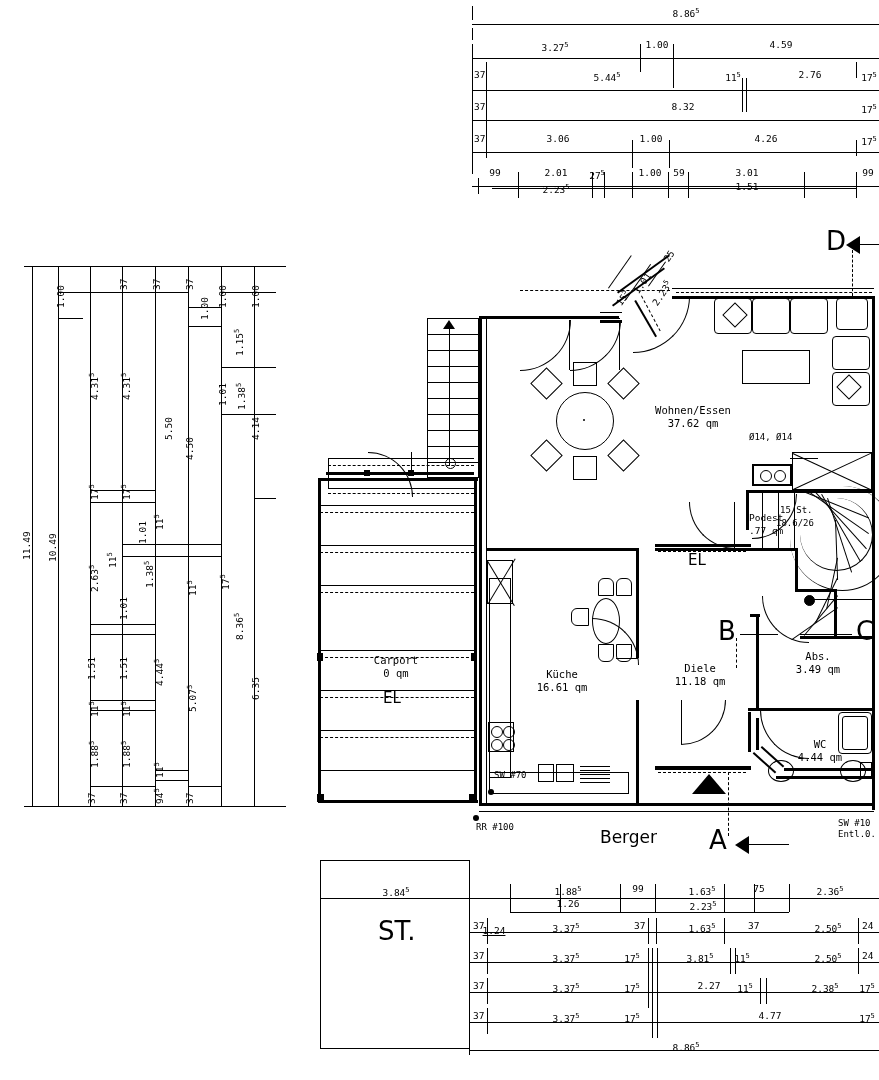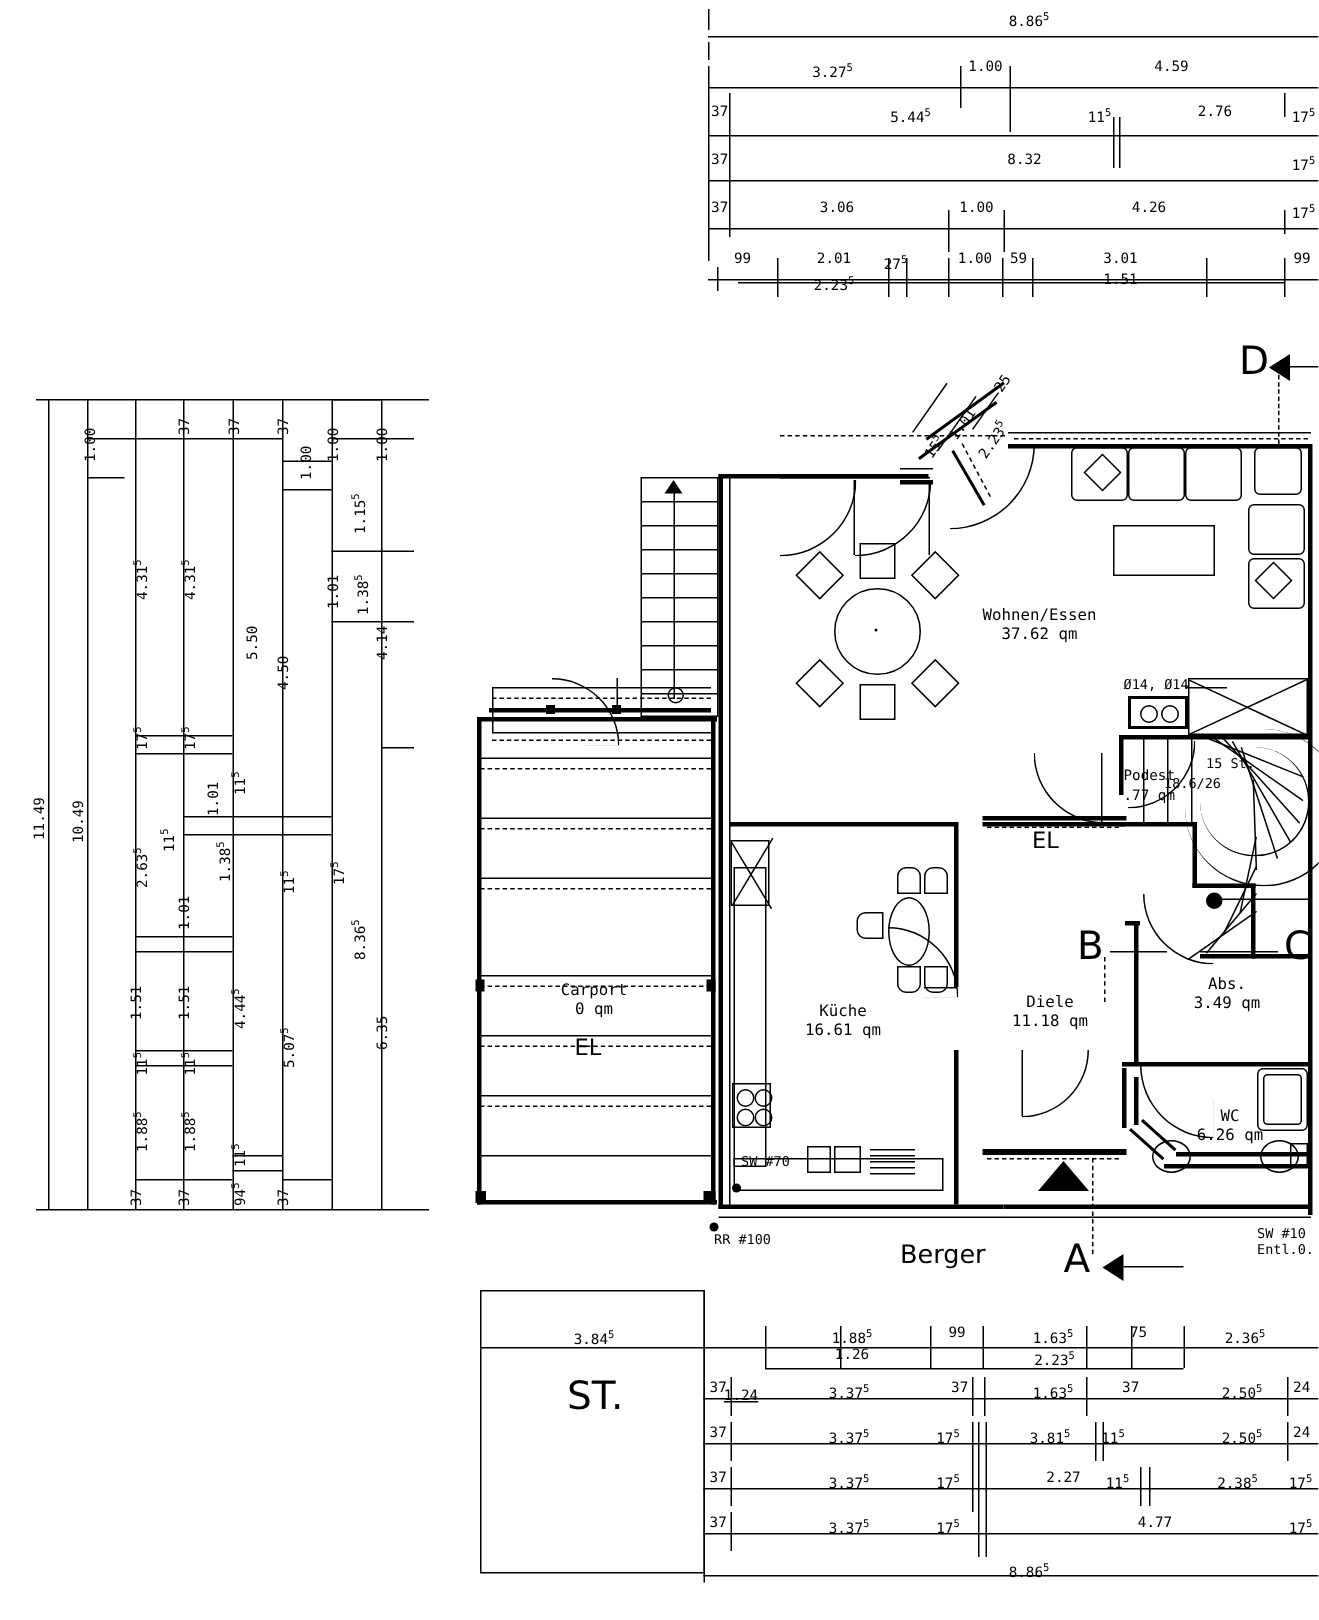--- a/index.html
+++ b/index.html
@@ -450,21 +450,21 @@
     <div class="sofa" style="left:836px;top:298px;width:30px;height:30px;"></div>
     <div class="sofa" style="left:832px;top:336px;width:36px;height:32px;"></div>
     <div class="sofa" style="left:832px;top:372px;width:36px;height:32px;"></div>
     <div class="sqr" style="left:726px;top:306px;width:16px;height:16px;"></div>
     <div class="sqr" style="left:840px;top:378px;width:16px;height:16px;"></div>
     <div class="box" style="left:742px;top:350px;width:68px;height:34px;"></div>
 
     <div class="box2" style="left:752px;top:464px;width:40px;height:22px;"></div>
     <div class="circ" style="left:760px;top:470px;width:10px;height:10px;"></div>
     <div class="circ" style="left:774px;top:470px;width:10px;height:10px;"></div>
-    <div class="tiny" style="left:749px;top:452px;">Ø14, Ø14</div>
+    <div class="tiny" style="left:749px;top:432px;">Ø14, Ø14</div>
     <div class="ln h" style="left:790px;top:458px;width:28px;"></div>
 
     <div class="hatchX" style="left:792px;top:452px;width:80px;height:38px;"></div>
     <div class="ln" style="left:793px;top:453px;width:89px;height:1px;transform-origin:0 0;transform:rotate(25deg);"></div>
     <div class="ln" style="left:793px;top:489px;width:89px;height:1px;transform-origin:0 0;transform:rotate(-25deg);"></div>
   </div>
 
   <div>
     <div class="wallH" style="left:746px;top:490px;width:126px;"></div>
     <div class="wallV" style="left:746px;top:490px;height:40px;"></div>
@@ -488,21 +488,21 @@
     <div class="ln" style="left:838px;top:596px;width:52px;height:1px;transform-origin:0 0;transform:rotate(130deg);"></div>
     <div class="ln" style="left:838px;top:608px;width:56px;height:1px;transform-origin:0 0;transform:rotate(145deg);"></div>
 
     <div class="arc" style="left:790px;top:486px;width:104px;height:104px;
         border:0;border-right:1.1px solid #000;border-bottom:1.1px solid #000;border-radius:50%;"></div>
     <div class="arc" style="left:800px;top:498px;width:72px;height:72px;
         border:0;border-right:1.1px solid #000;border-bottom:1.1px solid #000;border-radius:50%;"></div>
     <div class="circ" style="left:804px;top:595px;width:9px;height:9px;background:#000;"></div>
     <div class="thinH" style="left:810px;top:599px;width:62px;"></div>
 
-    <div class="tiny" style="left:780px;top:505px;margin-left:24px;">15 St.</div>
+    <div class="tiny" style="left:780px;top:505px;">15 St.</div>
     <div class="tiny" style="left:776px;top:518px;">18.6/26</div>
 
     <div class="roomL" style="left:749px;top:512px;font-size:9.5px;">
       <span>Podest</span><br><span>.77 qm</span></div>
     <div class="arc" style="left:752px;top:494px;width:44px;height:44px;
         border:0;border-bottom:1.2px solid #000;border-right:1.2px solid #000;border-radius:0 0 100% 0;"></div>
   </div>
 
   <div>
     <div class="wallV" style="left:636px;top:548px;height:110px;"></div>
@@ -575,21 +575,21 @@
     <div class="wallH" style="left:748px;top:708px;width:126px;"></div>
     <div class="room" style="left:818px;top:650px;">
       <span>Abs.</span><br><span>3.49 qm</span></div>
     <div class="arc" style="left:762px;top:596px;width:46px;height:46px;
          border:0;border-bottom:1.3px solid #000;border-left:1.3px solid #000;border-radius:0 0 0 100%;"></div>
     <div class="wallH" style="left:750px;top:614px;width:10px;"></div>
   </div>
 
   <div>
     <div class="room" style="left:820px;top:738px;">
-      <span>WC</span><br><span>6.26 qm</span></div>
+      <span>WC</span><br><span>4.44 qm</span></div>
 
     <div class="box" style="left:838px;top:712px;width:34px;height:42px;border-radius:4px;"></div>
     <div class="box" style="left:842px;top:716px;width:26px;height:34px;border-radius:3px;"></div>
 
     <div class="circ" style="left:840px;top:760px;width:24px;height:20px;"></div>
     <div class="box" style="left:860px;top:762px;width:12px;height:16px;"></div>
 
     <div class="circ" style="left:768px;top:760px;width:24px;height:20px;"></div>
 
     <div class="ln" style="left:754px;top:752px;width:30px;height:2px;transform-origin:0 0;transform:rotate(42deg);"></div>

